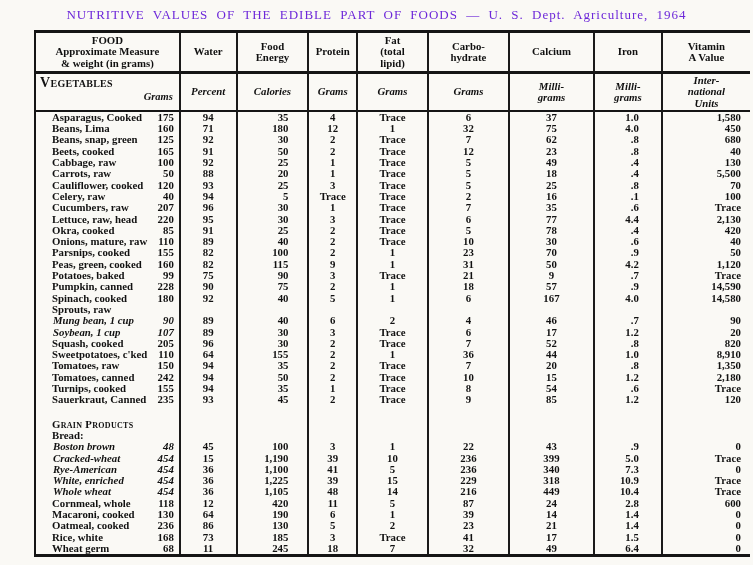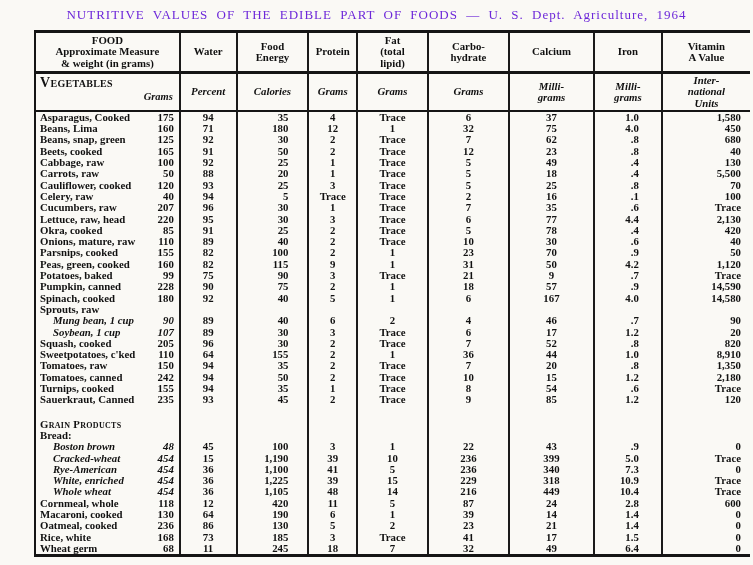--- a/index.html
+++ b/index.html
@@ -82,21 +82,21 @@
   
   .trow .c{font-size:10.8px;line-height:11.3px;height:11.3px;}
   .hr1 .c,.hr2 .c{height:auto;min-height:0;}
   .hr1 .c{height:41px;}
   .hr2 .c{height:31px;}
   .gap .c{height:13px;}
   .c-food{text-align:left;}
   .foodline{
     display:flex;
     justify-content:space-between;
-    padding-left:4px;
+    padding-left:16px;
     padding-right:5px;
   }
   .foodline.ind{padding-left:17px;font-style:italic;}
   .fname{white-space:nowrap;}
   .fgrams{white-space:nowrap;}
   .c-mid{text-align:center;}
   .c-cal{text-align:right;padding-right:19px;}
   .c-iron{text-align:right;padding-right:22px;}
   .c-vita{text-align:right;padding-right:9px;}
 </style>

